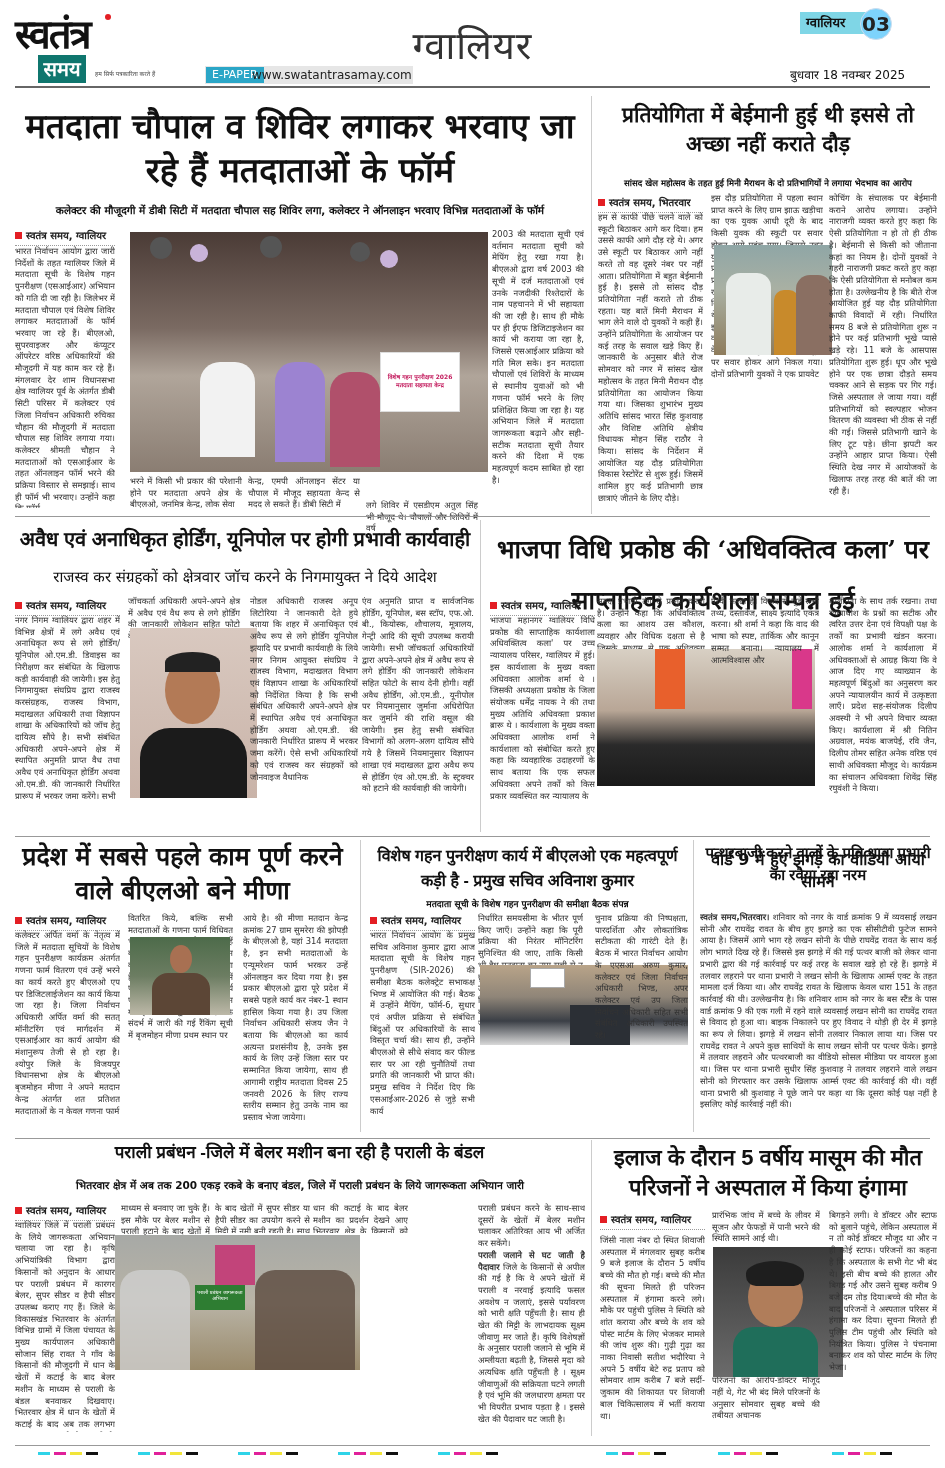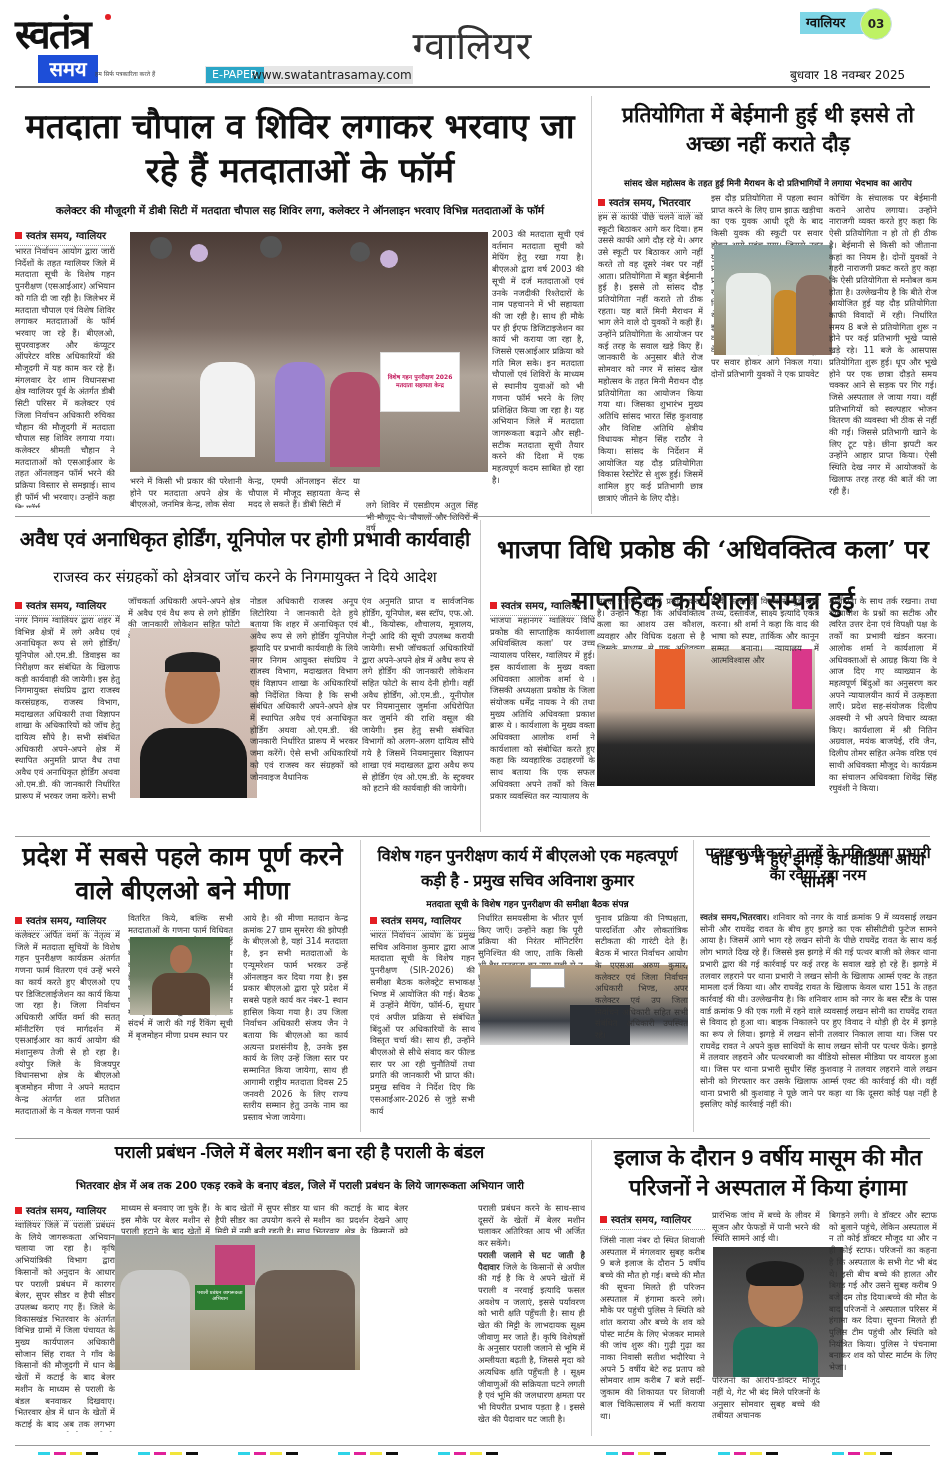--- a/index.html
+++ b/index.html
@@ -1,28 +1,28 @@
 <!DOCTYPE html>
 <html><head>
 <meta charset="utf-8">
 <style>
 *{box-sizing:border-box;margin:0;padding:0}
 body{width:945px;height:1468px;background:#fff;font-family:"DejaVu Sans","Liberation Sans",sans-serif;color:#222;position:relative;overflow:hidden}
 .abs{position:absolute}
 
 .logo-top{left:15px;top:14px;font-size:40px;font-weight:bold;color:#111;letter-spacing:-2px;line-height:40px;font-family:"DejaVu Serif",serif}
-.logo-red{left:38px;top:55px;width:60px;height:28px;background:#1d4ed8;color:#fff;font-size:20px;font-weight:bold;text-align:center;line-height:28px}
+.logo-red{left:38px;top:55px;width:48px;height:28px;background:#0f766e;color:#fff;font-size:20px;font-weight:bold;text-align:center;line-height:28px}
 .logo-dot{left:105px;top:14px;width:6px;height:6px;background:#e31e24;border-radius:50%}
 .tagline{left:95px;top:70px;font-size:6px;color:#444}
 .city-title{left:0;width:945px;top:18px;text-align:center;font-size:38px;color:#333;font-family:"DejaVu Sans",sans-serif;font-weight:normal;letter-spacing:1px}
 .epbar{left:205px;top:66px;width:208px;height:18px;background:#e6e6e6}
 .epaper{left:206px;top:67px;height:16px;padding:0 6px;background:#2ba6c7;color:#fff;font-size:11px;line-height:16px}
 .epurl{left:252px;top:67px;font-size:12px;line-height:16px;color:#222}
 .pagebox{left:800px;top:12px;width:80px;height:22px;background:#7fd6e6;font-size:13px;font-weight:bold;padding-left:6px;line-height:22px;color:#111}
-.pagenum{left:860px;top:8px;width:32px;height:32px;border-radius:50%;background:#bef264;border:1px solid #cde;font-size:12px;font-weight:bold;text-align:center;line-height:30px}
+.pagenum{left:860px;top:8px;width:32px;height:32px;border-radius:50%;background:#7dd3fc;border:1px solid #cde;font-size:20px;font-weight:bold;text-align:center;line-height:30px}
 .date{left:790px;top:66px;font-size:12px;color:#111}
 .rule{left:15px;width:915px;height:2px;background:#666}
 .vrule{width:1px;background:#ccc}
 
 .hl{font-weight:bold;color:#111;text-align:center;font-family:"DejaVu Serif",serif;line-height:1.15}
 .sub{font-weight:bold;color:#111;text-align:center;font-size:12px}
 .byline{font-size:10px;font-weight:bold;color:#222;border-bottom:1px dotted #999;padding-bottom:3px}
 .byline .sq{display:inline-block;width:7px;height:7px;background:#e31e24;margin-right:4px}
 .col{font-size:8.4px;line-height:11.7px;color:#333;text-align:justify}
 .photo{background:#888;overflow:hidden}
@@ -173,21 +173,21 @@
   <div class="abs col" style="left:478px;top:1203px;width:107px;height:230px;overflow:hidden">
     <span>पराली प्रबंधन करने के साथ-साथ दूसरों के खेतों में बेलर मशीन चलाकर अतिरिक्त आय भी अर्जित कर सकेंगे।</span><br>
     <b>पराली जलाने से घट जाती है पैदावार</b>
     <span>जिले के किसानों से अपील की गई है कि वे अपने खेतों में पराली व नरवाई इत्यादि फसल अवशेष न जलाएं, इससे पर्यावरण को भारी क्षति पहुँचती है। साथ ही खेत की मिट्टी के लाभदायक सूक्ष्म जीवाणु मर जाते हैं। कृषि विशेषज्ञों के अनुसार पराली जलाने से भूमि में अम्लीयता बढ़ती है, जिससे मृदा को अत्यधिक क्षति पहुँचती है । सूक्ष्म जीवाणुओं की सक्रियता घटने लगती है एवं भूमि की जलधारण क्षमता पर भी विपरीत प्रभाव पड़ता है । इससे खेत की पैदावार घट जाती है।</span>
   </div>
 </article>
 
 <div class="abs vrule" style="left:591px;top:1140px;height:296px"></div>
 
 <article>
-  <h1 class="abs hl" style="left:598px;top:1143px;width:340px;font-size:22px;line-height:30px;font-family:'Liberation Sans',sans-serif">इलाज के दौरान 9 वर्षीय मासूम की मौत परिजनों ने अस्पताल में किया हंगामा</h1>
+  <h1 class="abs hl" style="left:598px;top:1143px;width:340px;font-size:22px;line-height:30px;font-family:'Liberation Sans',sans-serif">इलाज के दौरान 5 वर्षीय मासूम की मौत परिजनों ने अस्पताल में किया हंगामा</h1>
   <div class="abs byline" style="left:600px;top:1212px;width:105px"><span class="sq"></span><span>स्वतंत्र समय, ग्वालियर</span></div>
   <div class="abs col" style="left:600px;top:1235px;width:105px;height:200px;overflow:hidden">जिंसी नाला नंबर दो स्थित शिवाजी अस्पताल में मंगलवार सुबह करीब 9 बजे इलाज के दौरान 5 वर्षीय बच्चे की मौत हो गई। बच्चे की मौत की सूचना मिलते ही परिजन अस्पताल में हंगामा करने लगे। मौके पर पहुंची पुलिस ने स्थिति को शांत कराया और बच्चे के शव को पोस्ट मार्टम के लिए भेजकर मामले की जांच शुरू की। गुढ़ी गुढ़ा का नाका निवासी सतीश भदौरिया ने अपने 5 वर्षीय बेटे रुद्र प्रताप को सोमवार शाम करीब 7 बजे सर्दी-जुकाम की शिकायत पर शिवाजी बाल चिकित्सालय में भर्ती कराया था।</div>
   <div class="abs col" style="left:712px;top:1210px;width:108px;height:230px;overflow:hidden">
     <span>प्रारंभिक जांच में बच्चे के लीवर में सूजन और फेफड़ों में पानी भरने की स्थिति सामने आई थी।</span>
     <div style="height:130px"></div>
     <span>परिजनों का आरोप-डॉक्टर मौजूद नहीं थे, गेट भी बंद मिले</span>
     <span>परिजनों के अनुसार सोमवार सुबह बच्चे की तबीयत अचानक</span>
   </div>
   <div class="abs photo" style="left:713px;top:1247px;width:130px;height:130px;background:linear-gradient(180deg,#3b3b3b 0%,#6b6b6b 100%)">
     <div style="position:absolute;left:35px;top:20px;width:55px;height:60px;border-radius:50%;background:#b07d5a"></div>

